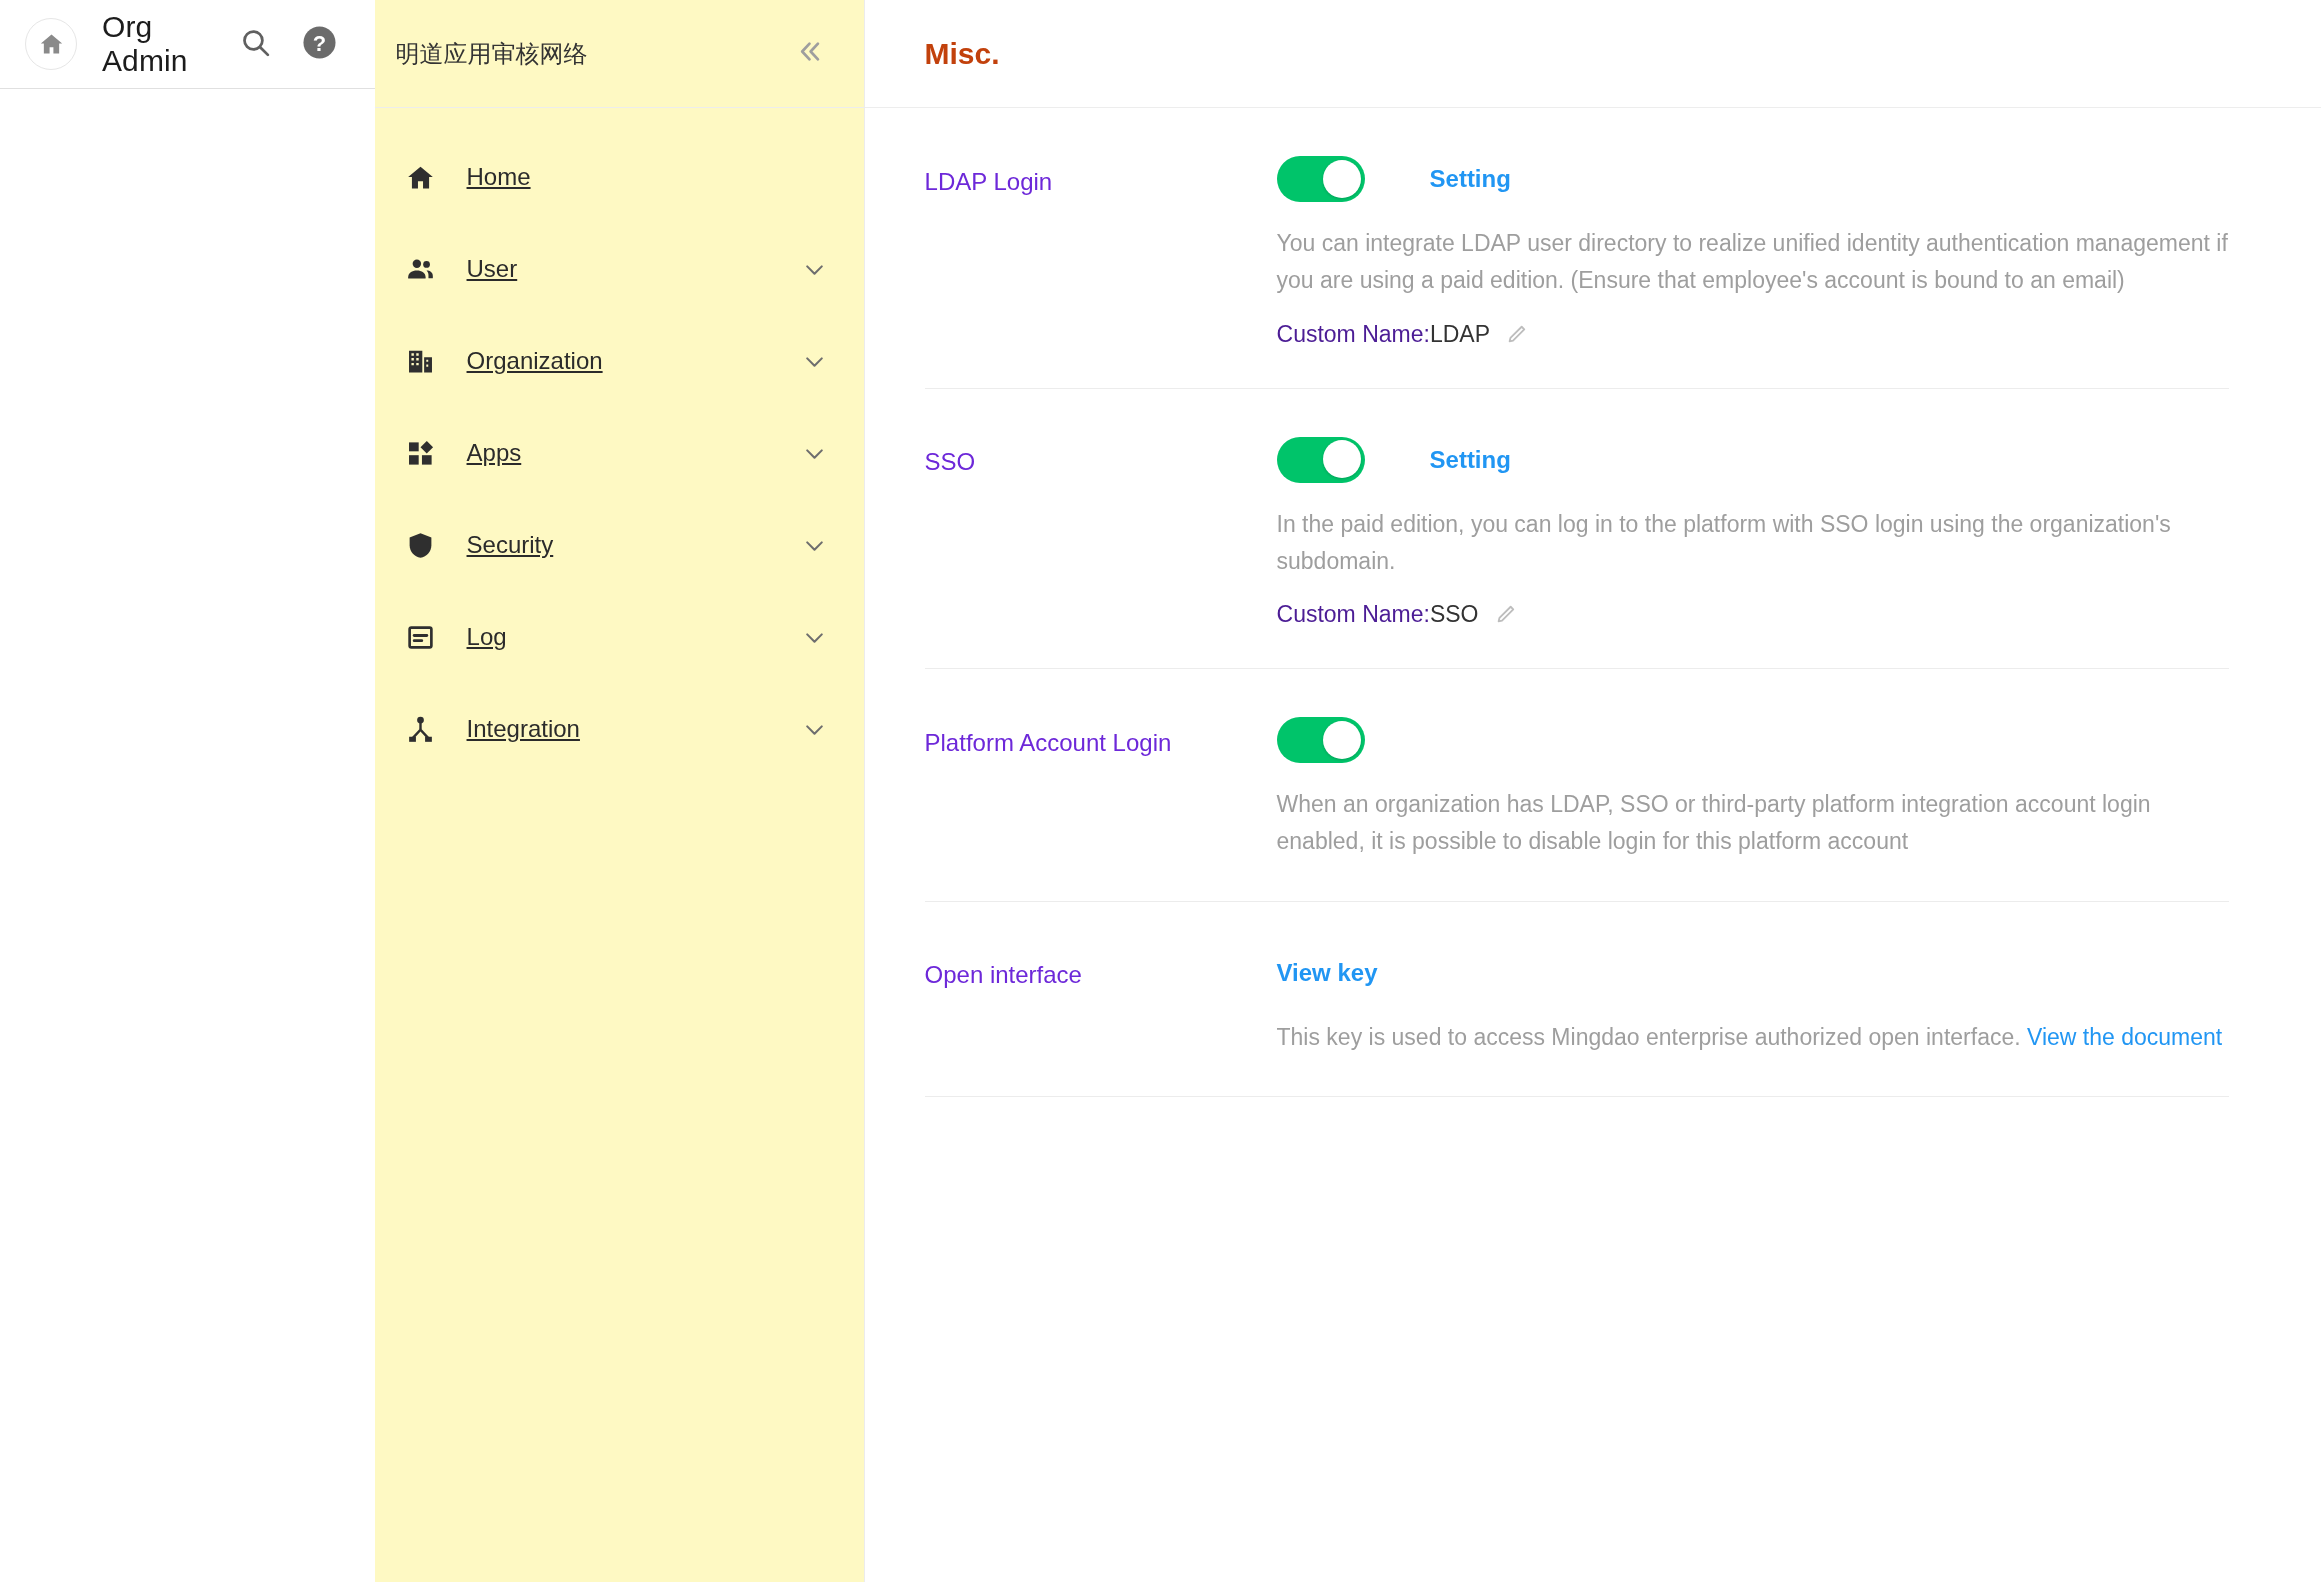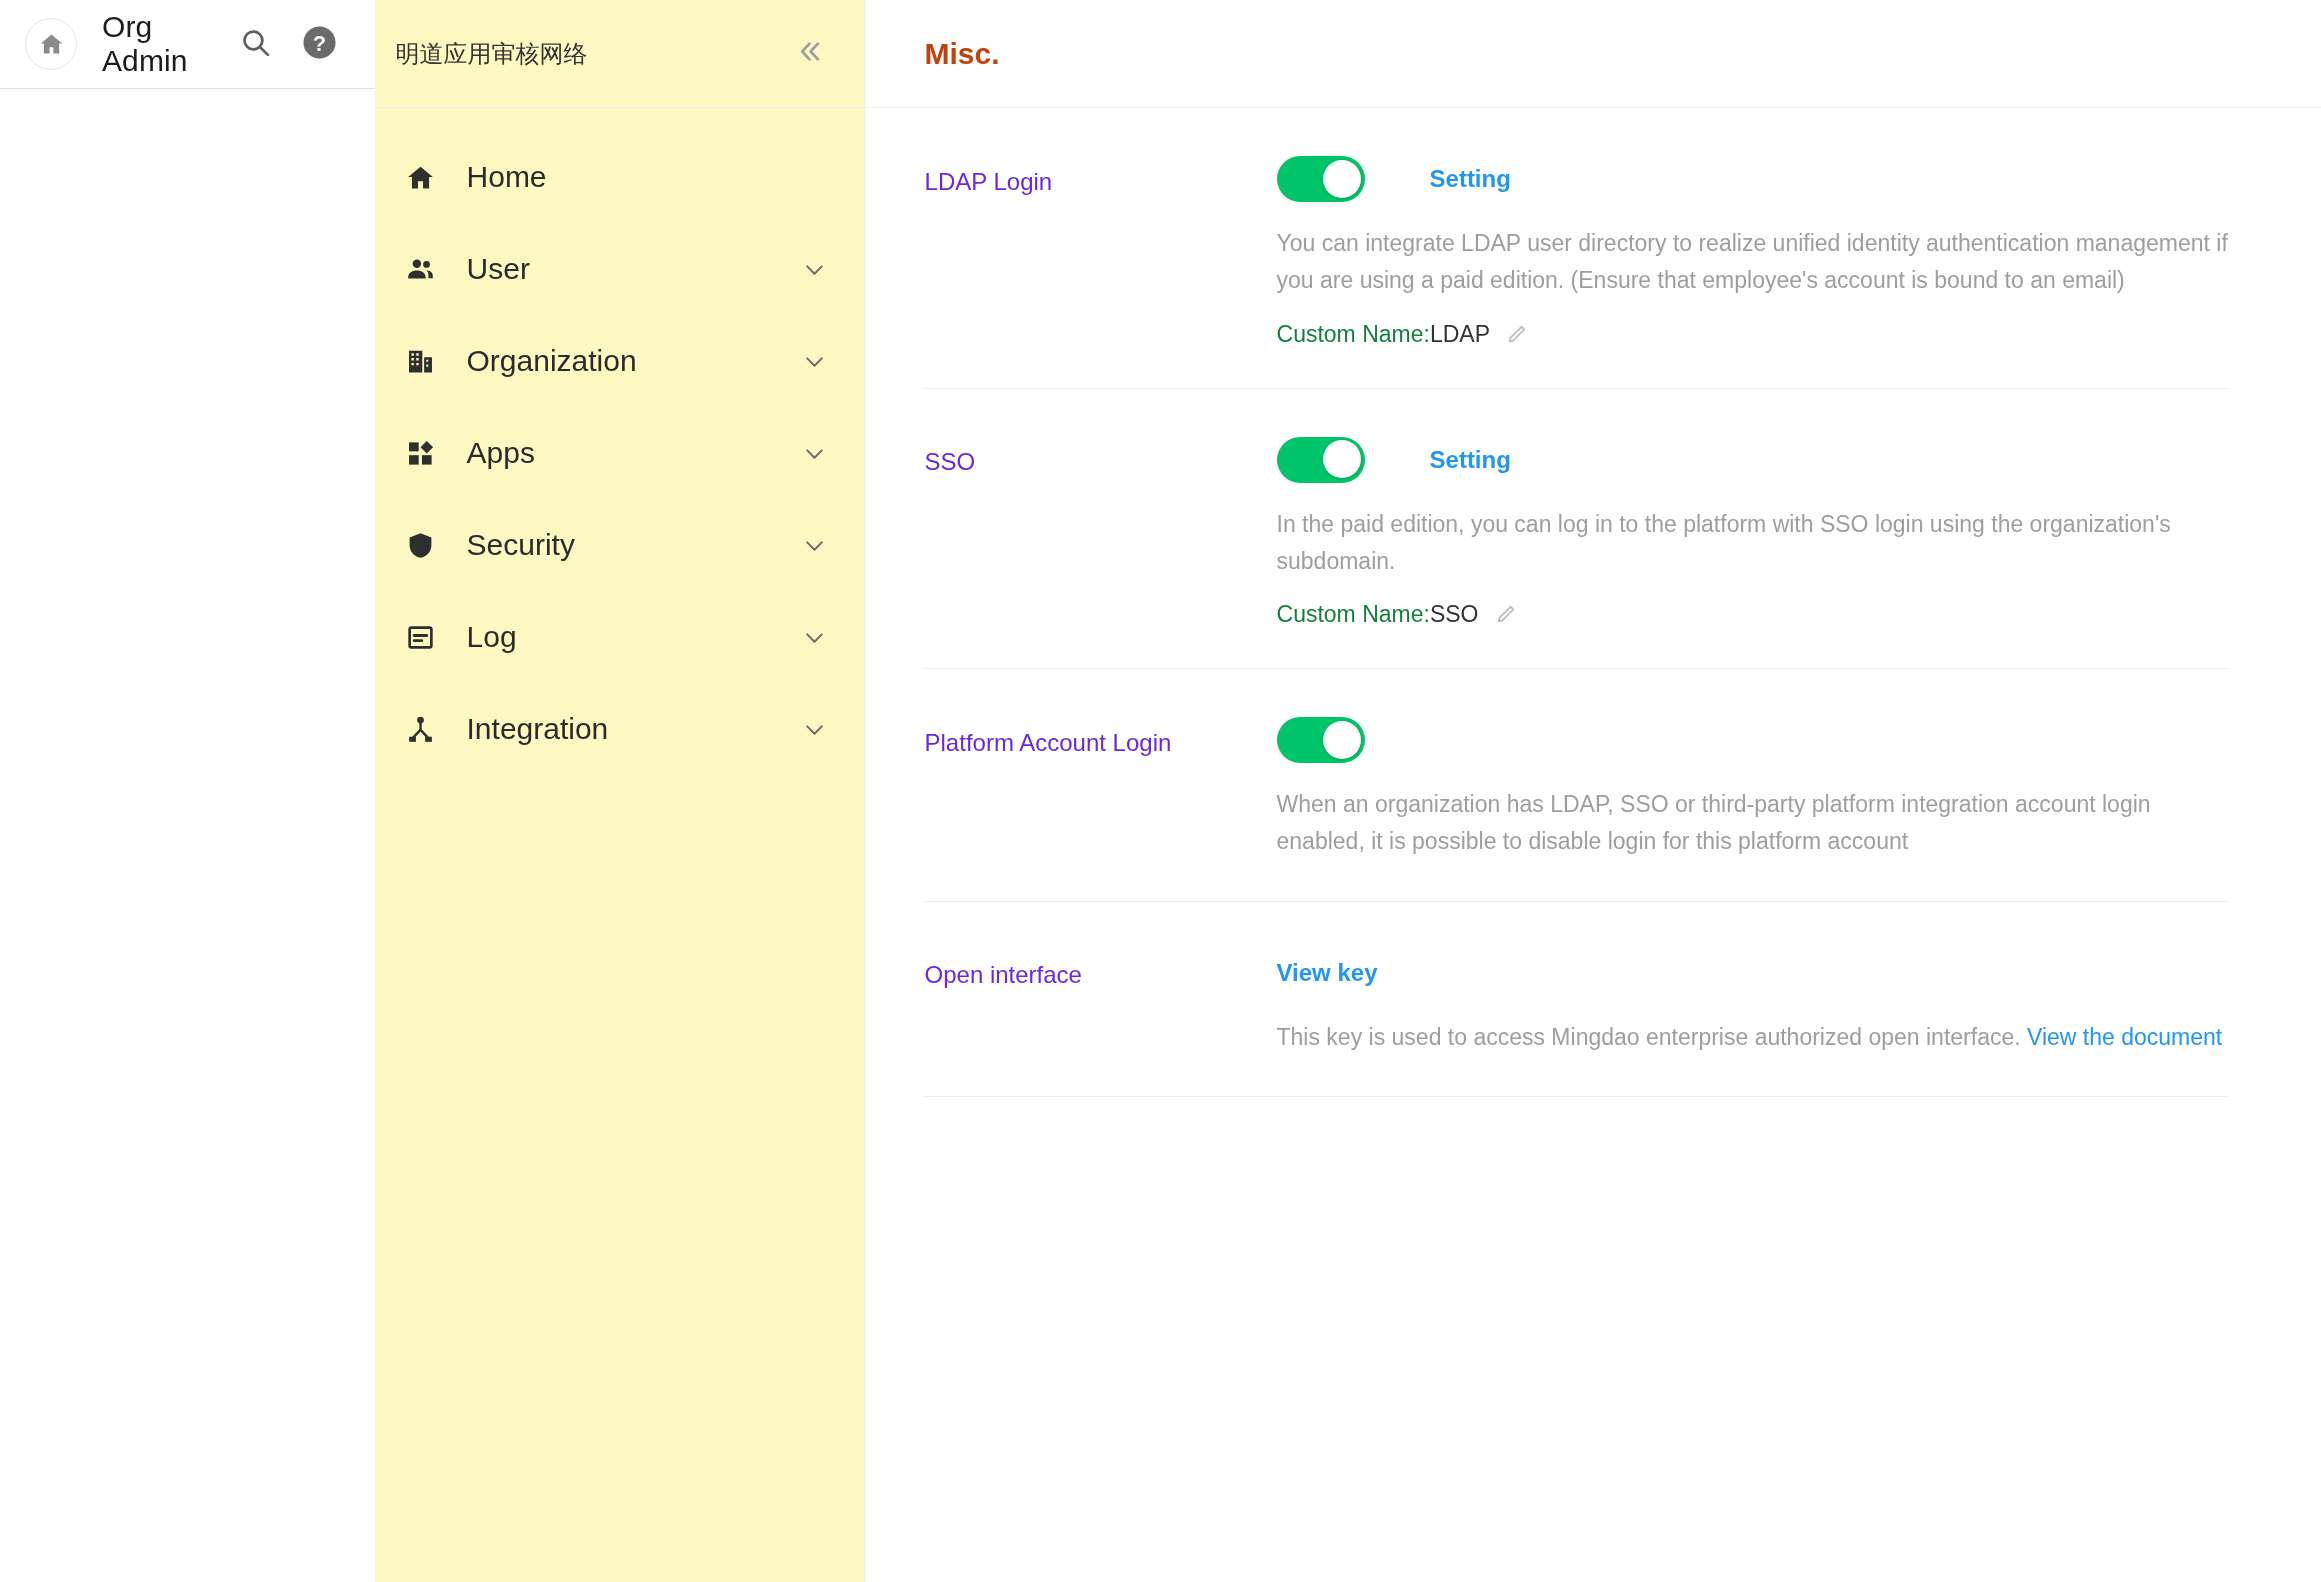--- a/index.html
+++ b/index.html
@@ -128,24 +128,25 @@
     width: 38px;
     min-width: 38px;
     display: flex;
     align-items: center;
     justify-content: center;
     color: #2f2f2f;
   }
   .nav-icon svg { display: block; }
 
   .nav-label {
-    font-size: 30px;
+    font-size: 24px;
     color: #2b2b2b;
     margin-left: 27px;
     flex: 1 1 auto;
+    text-decoration: underline;
   }
 
   .nav-chevron {
     color: #6e6e6e;
     display: flex;
     align-items: center;
     justify-content: center;
     width: 29px;
   }
 
@@ -250,21 +251,21 @@
     cursor: pointer;
     text-decoration: none;
   }
 
   .custom-name {
     margin-top: 21px;
     display: flex;
     align-items: center;
     font-size: 23px;
   }
-  .cn-label { color: #15803d; }
+  .cn-label { color: #4c1d95; }
   .cn-value { color: #333; }
   .edit-icon {
     margin-left: 15.4px;
     cursor: pointer;
     color: #bdbdbd;
     display: inline-flex;
     align-items: center;
   }
   .edit-icon svg { display: block; }
 </style>

